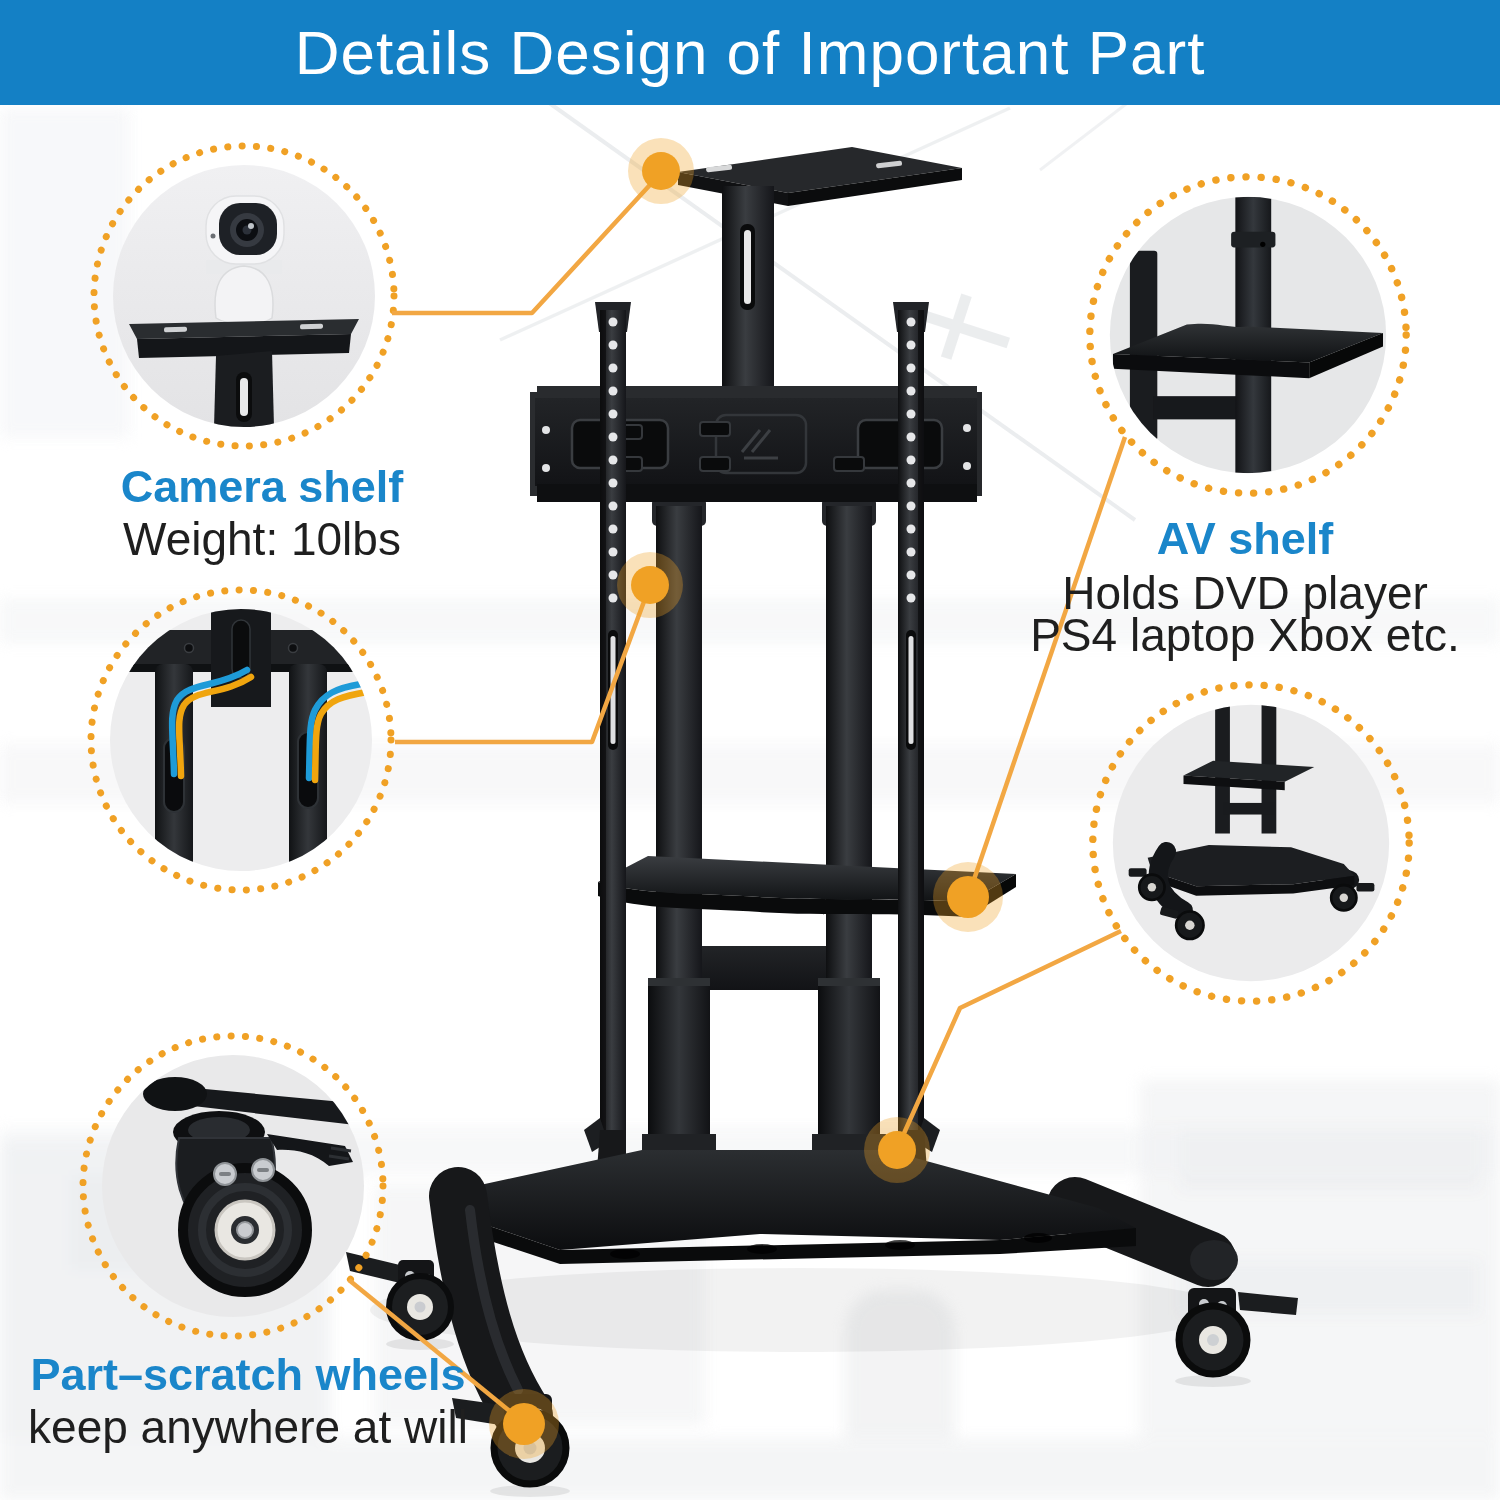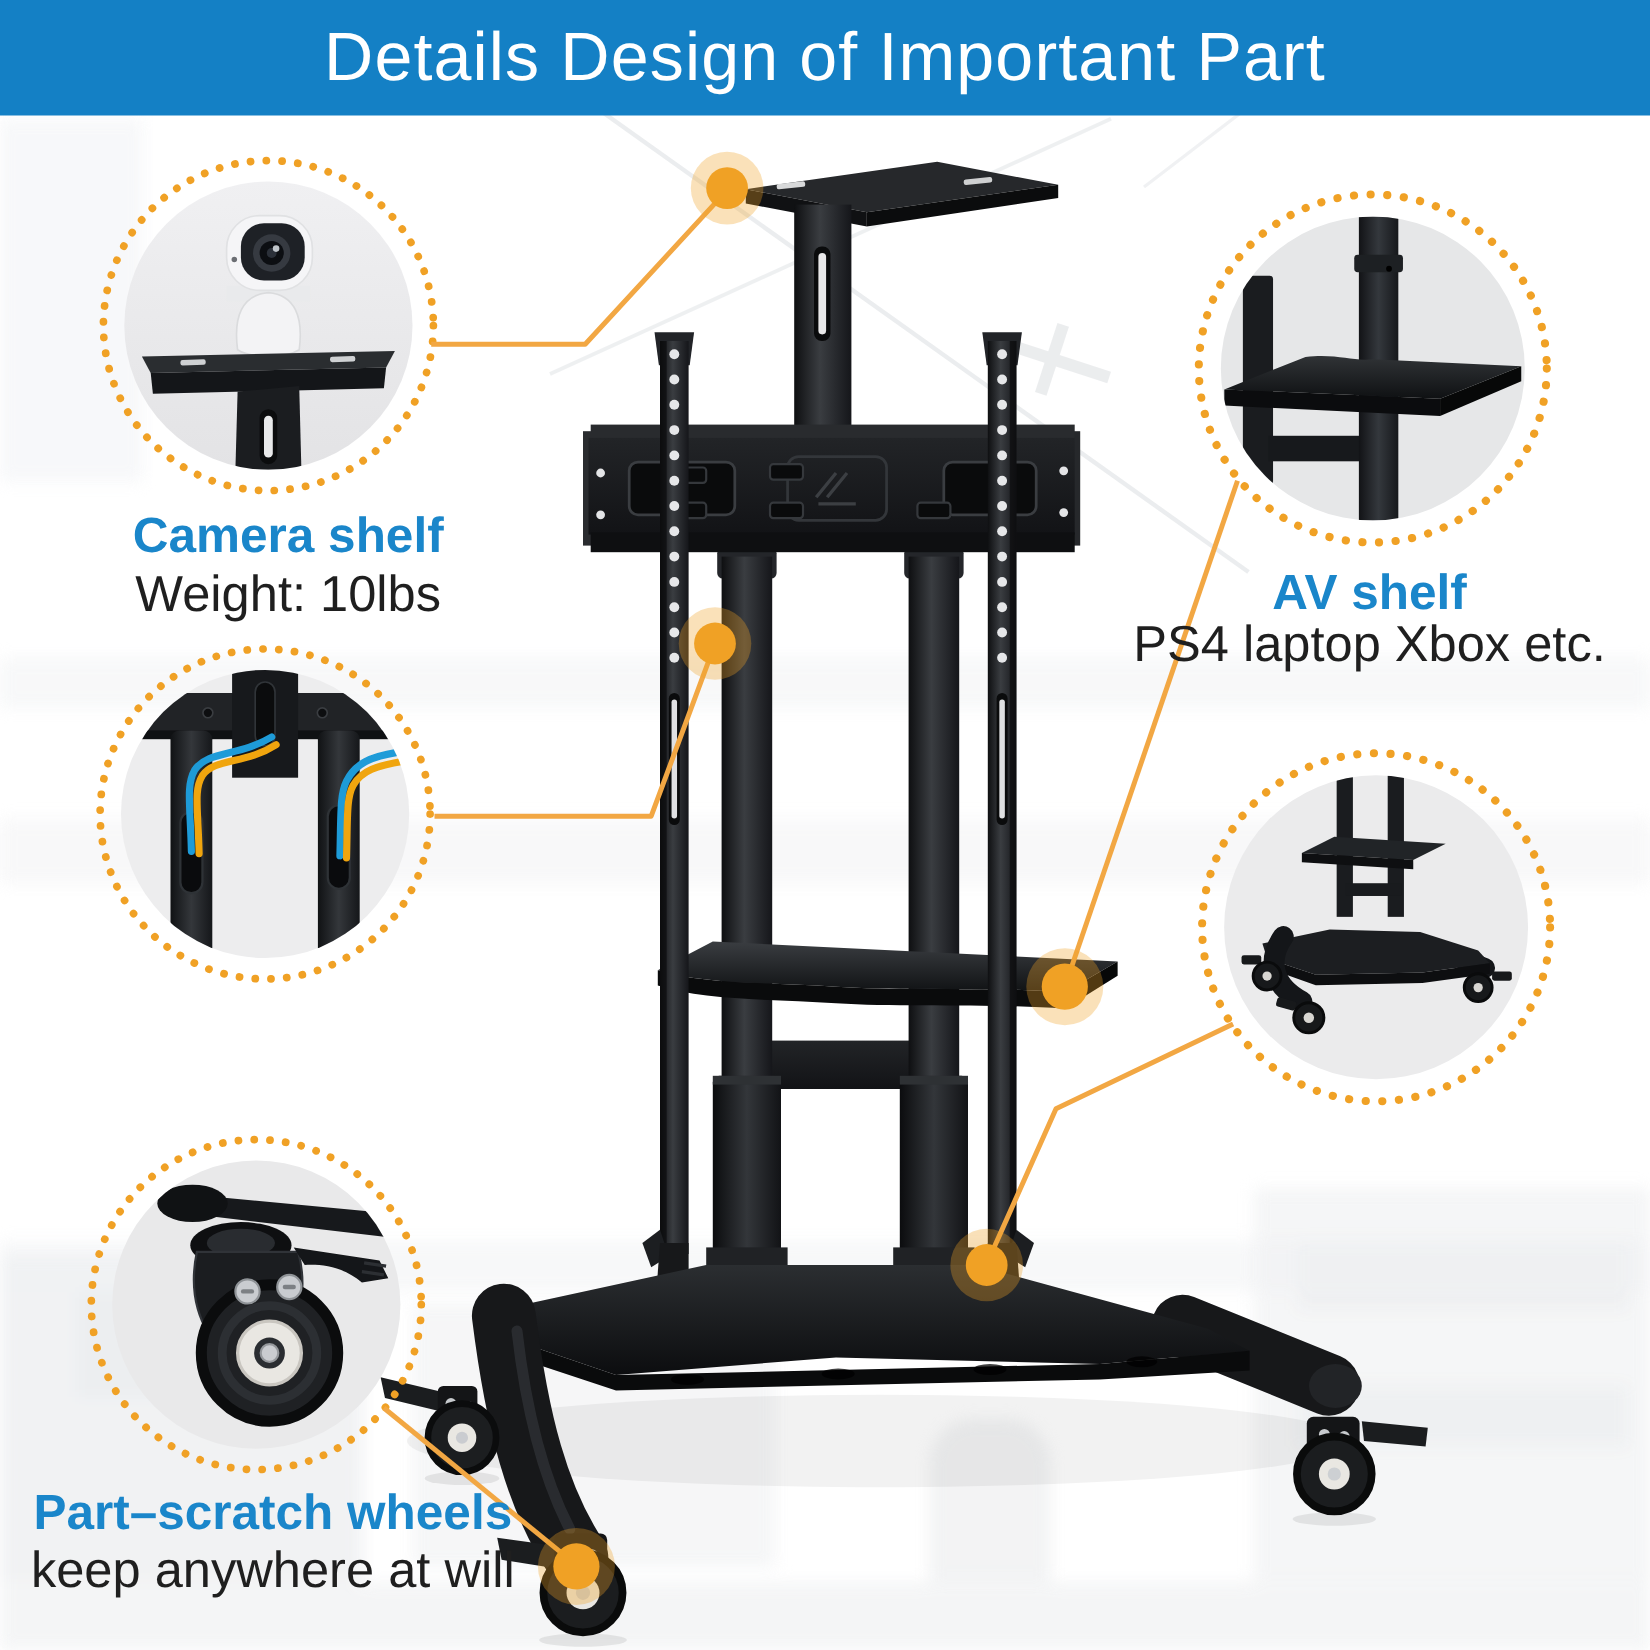--- a/index.html
+++ b/index.html
@@ -458,17 +458,18 @@
   </div>
 
 
   <div class="label-block" style="left:28px;top:1350px;width:440px;">
     <div class="label-title">Part–scratch wheels</div>
     <div class="label-sub">keep anywhere at will</div>
   </div>
 
   <div class="label-block" style="left:1025px;top:514px;width:440px;">
     <div class="label-title">AV shelf</div>
+    <div class="label-sub" style="margin-top:8px;">Holds DVD player</div>
     <div class="label-sub" style="margin-top:0;">PS4 laptop Xbox etc.</div>
   </div>
 
 
 </div>
 
 </body></html>

